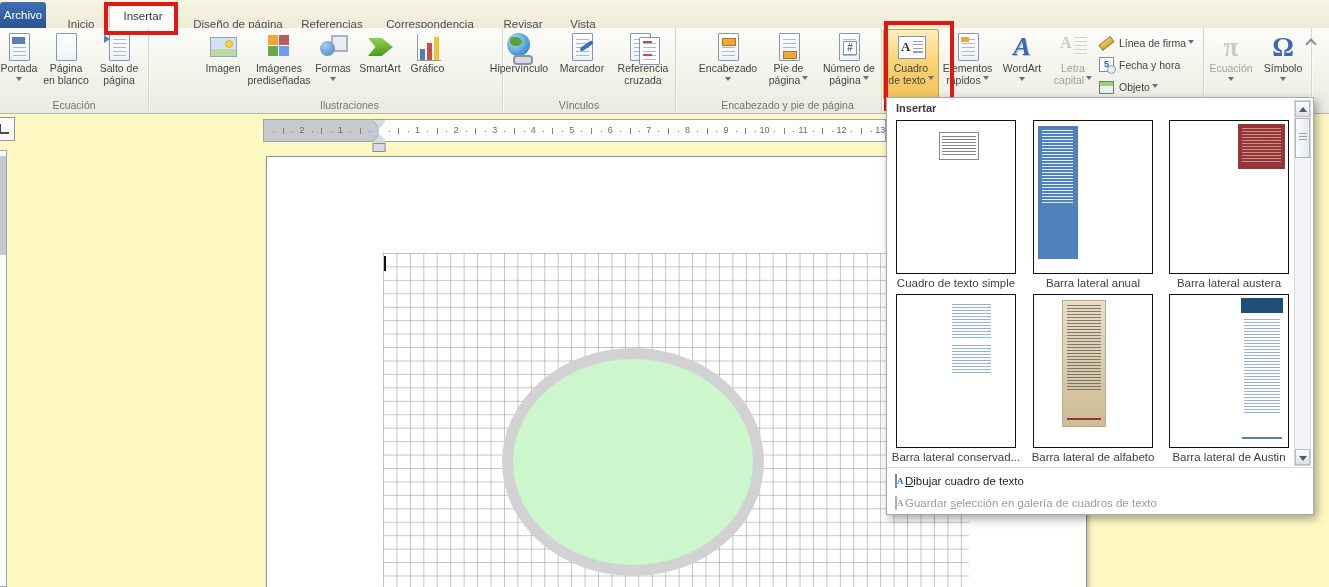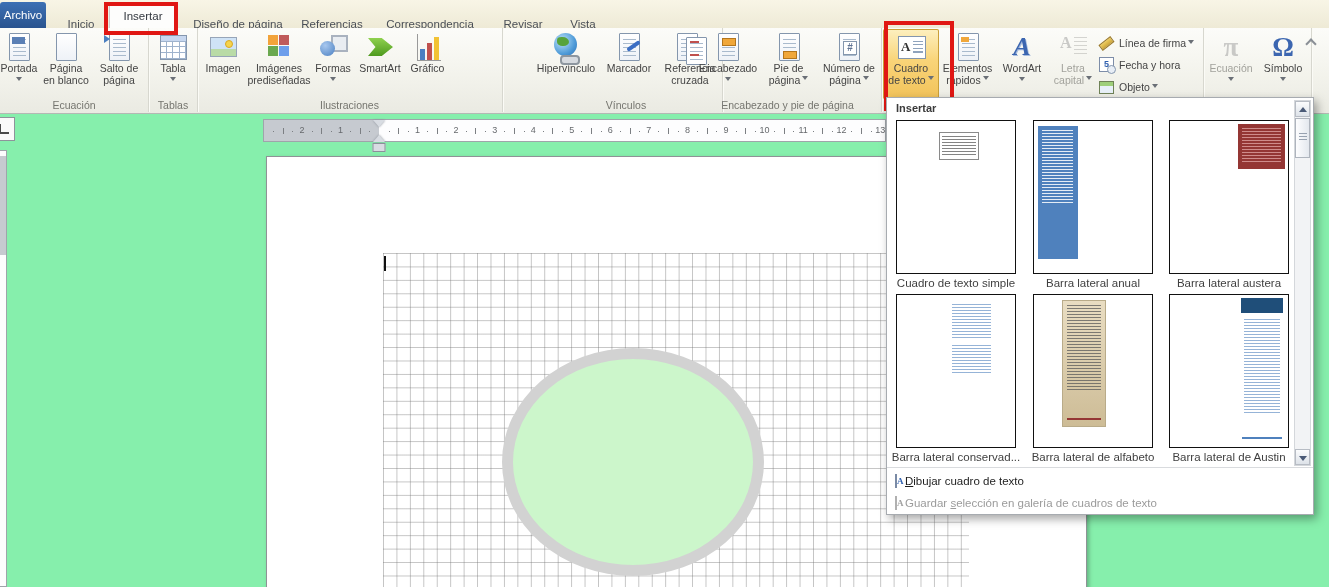--- a/index.html
+++ b/index.html
@@ -1,17 +1,17 @@
 <!DOCTYPE html>
 <html style="--annotation-red: #e01713; --ellipse-fill: #ccf6cb; --ellipse-border: #d2d2d2;"><head>
 <meta charset="utf-8">
 <style>
   html,body{margin:0;padding:0;}
   #app{position:relative;width:1329px;height:587px;overflow:hidden;
-       font-family:"Liberation Sans",sans-serif;background:#86efac;-webkit-font-smoothing:antialiased;}
+       font-family:"Liberation Sans",sans-serif;background:#fef9c3;-webkit-font-smoothing:antialiased;}
   
   #tabbar{position:absolute;left:0;top:0;width:100%;height:28px;
           background:linear-gradient(#f8f5e6,#eeead6);}
   .tab{position:absolute;top:12px;height:24px;line-height:24px;text-align:center;
        font-size:11.5px;color:#4a4f57;cursor:default;}
   .tab.active{background:#fdfdfc;border:1px solid #c9cdd3;border-bottom:none;
        border-radius:2px 2px 0 0;color:#33383f;top:3px;height:26px;line-height:25px;}
   #tab-file{position:absolute;left:0;top:2px;width:46px;height:26px;line-height:26px;text-align:center;
        background:linear-gradient(#3d70b4,#2a548f 55%,#224ا);
        background:linear-gradient(#3d70b4,#2a548f);color:#fff;font-size:11.5px;
@@ -194,32 +194,20 @@
             </div>
             <div style="position:absolute;left:1px;top:4px;width:0;height:0;border:4px solid transparent;border-left:6px solid #4a7fc1;"></div>
           </div>
           <div class="lbl">
             <div>Salto de</div>
             <div>página</div>
           </div>
         </div>
         <div class="glabel" style="left: 6px;">Ecuación</div>
       </div>
-      <div class="rgroup" style="left: 149px; width: 48px;">
-        <div class="rbtn" style="left: 2px; width: 44px;">
-          <div class="icn">
-            <div class="tbl"></div>
-          </div>
-          <div class="lbl">
-            <div>Tabla</div>
-          </div>
-          <div class="caret below"></div>
-        </div>
-        <div class="glabel">Tablas</div>
-      </div>
       <div class="rgroup" style="left: 197px; width: 305px;">
         <div class="rbtn" style="left: 2px; width: 48px;">
           <div class="icn">
             <div class="pic">
               <div class="sun"></div>
             </div>
           </div>
           <div class="lbl">
             <div>Imagen</div>
           </div>
@@ -263,21 +251,21 @@
       <div class="bar" style="left:9px;height:17px;background:#c0504d;"></div>
       <div class="bar" style="left:16px;height:23px;background:#f2c234;"></div>
             </div>
           </div>
           <div class="lbl">
             <div>Gráfico</div>
           </div>
         </div>
         <div class="glabel">Ilustraciones</div>
       </div>
-      <div class="rgroup" style="left: 530px; width: 192px;">
+      <div class="rgroup" style="left: 483px; width: 192px;">
         <div class="rbtn" style="left: 2px; width: 68px;">
           <div class="icn">
             <div class="globe">
               <div class="land"></div>
             </div>
             <div class="chain"></div>
           </div>
           <div class="lbl">
             <div>Hipervínculo</div>
           </div>

